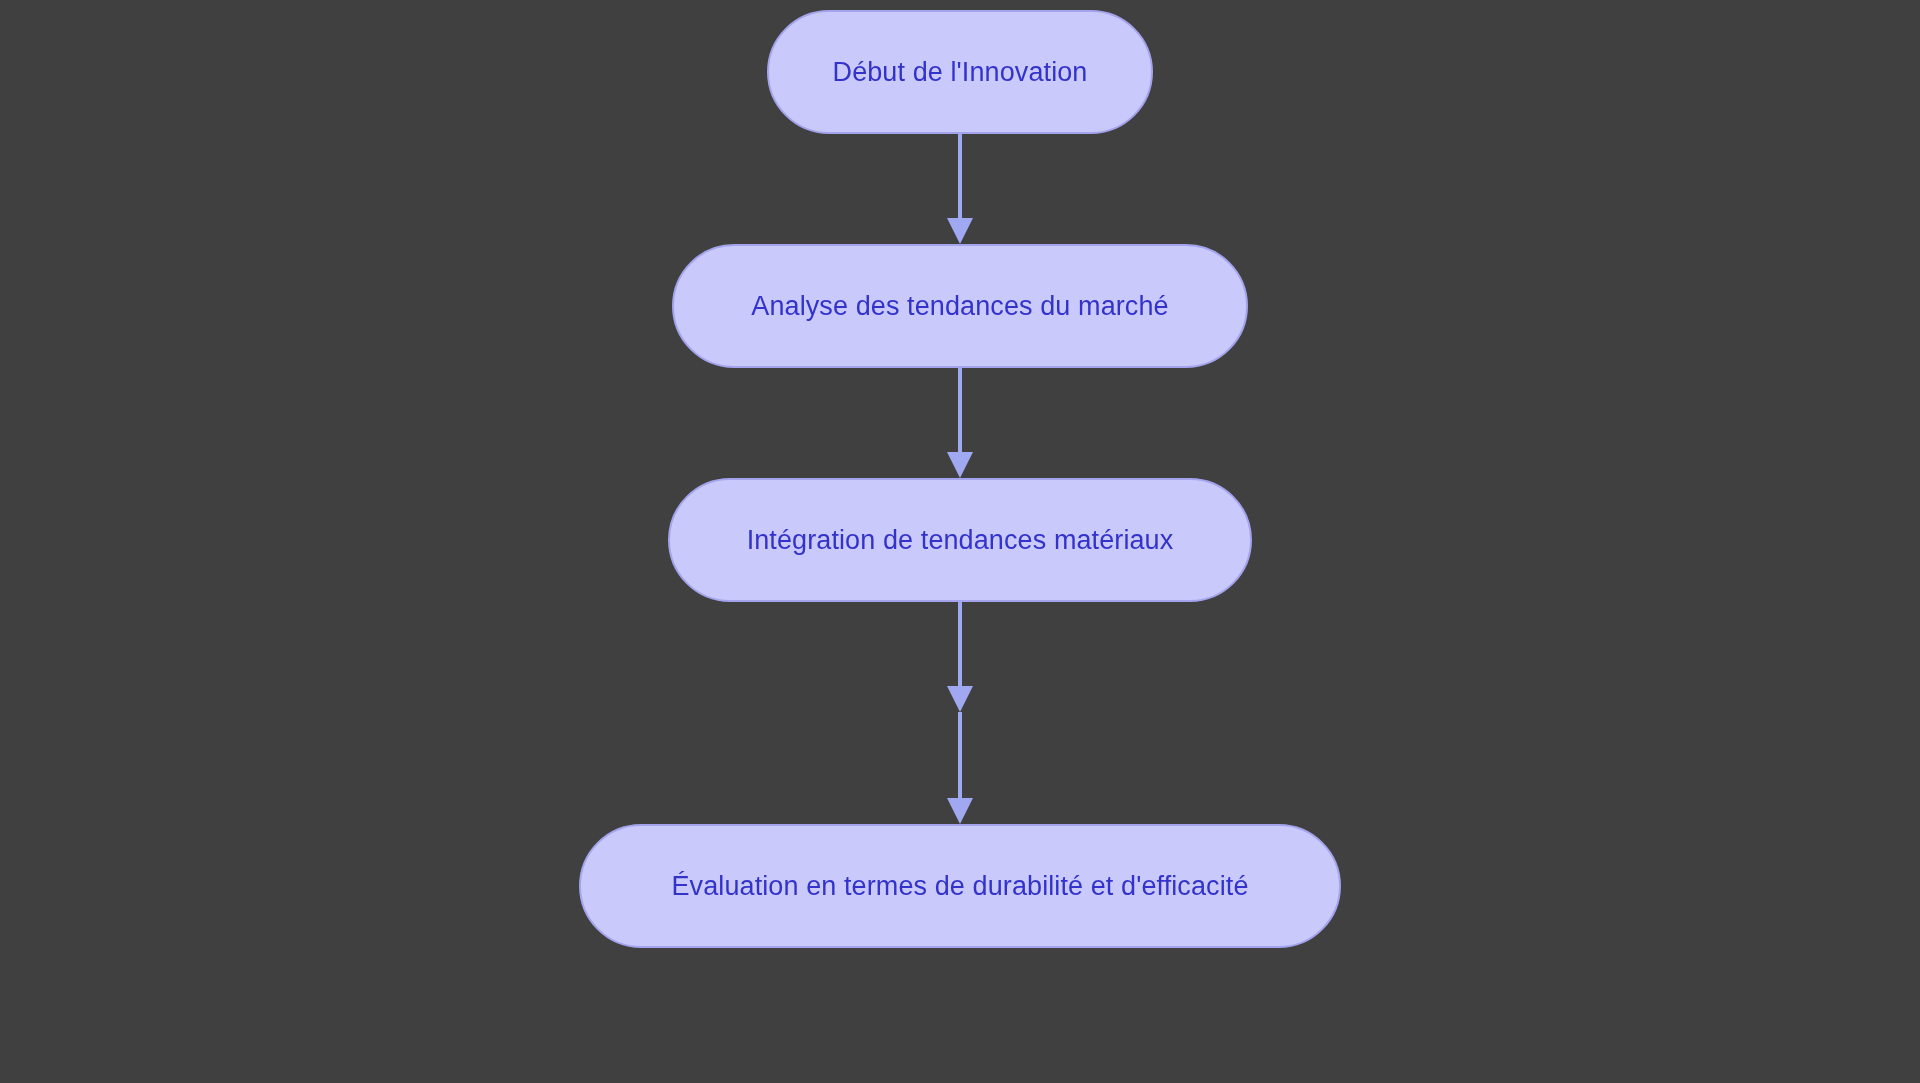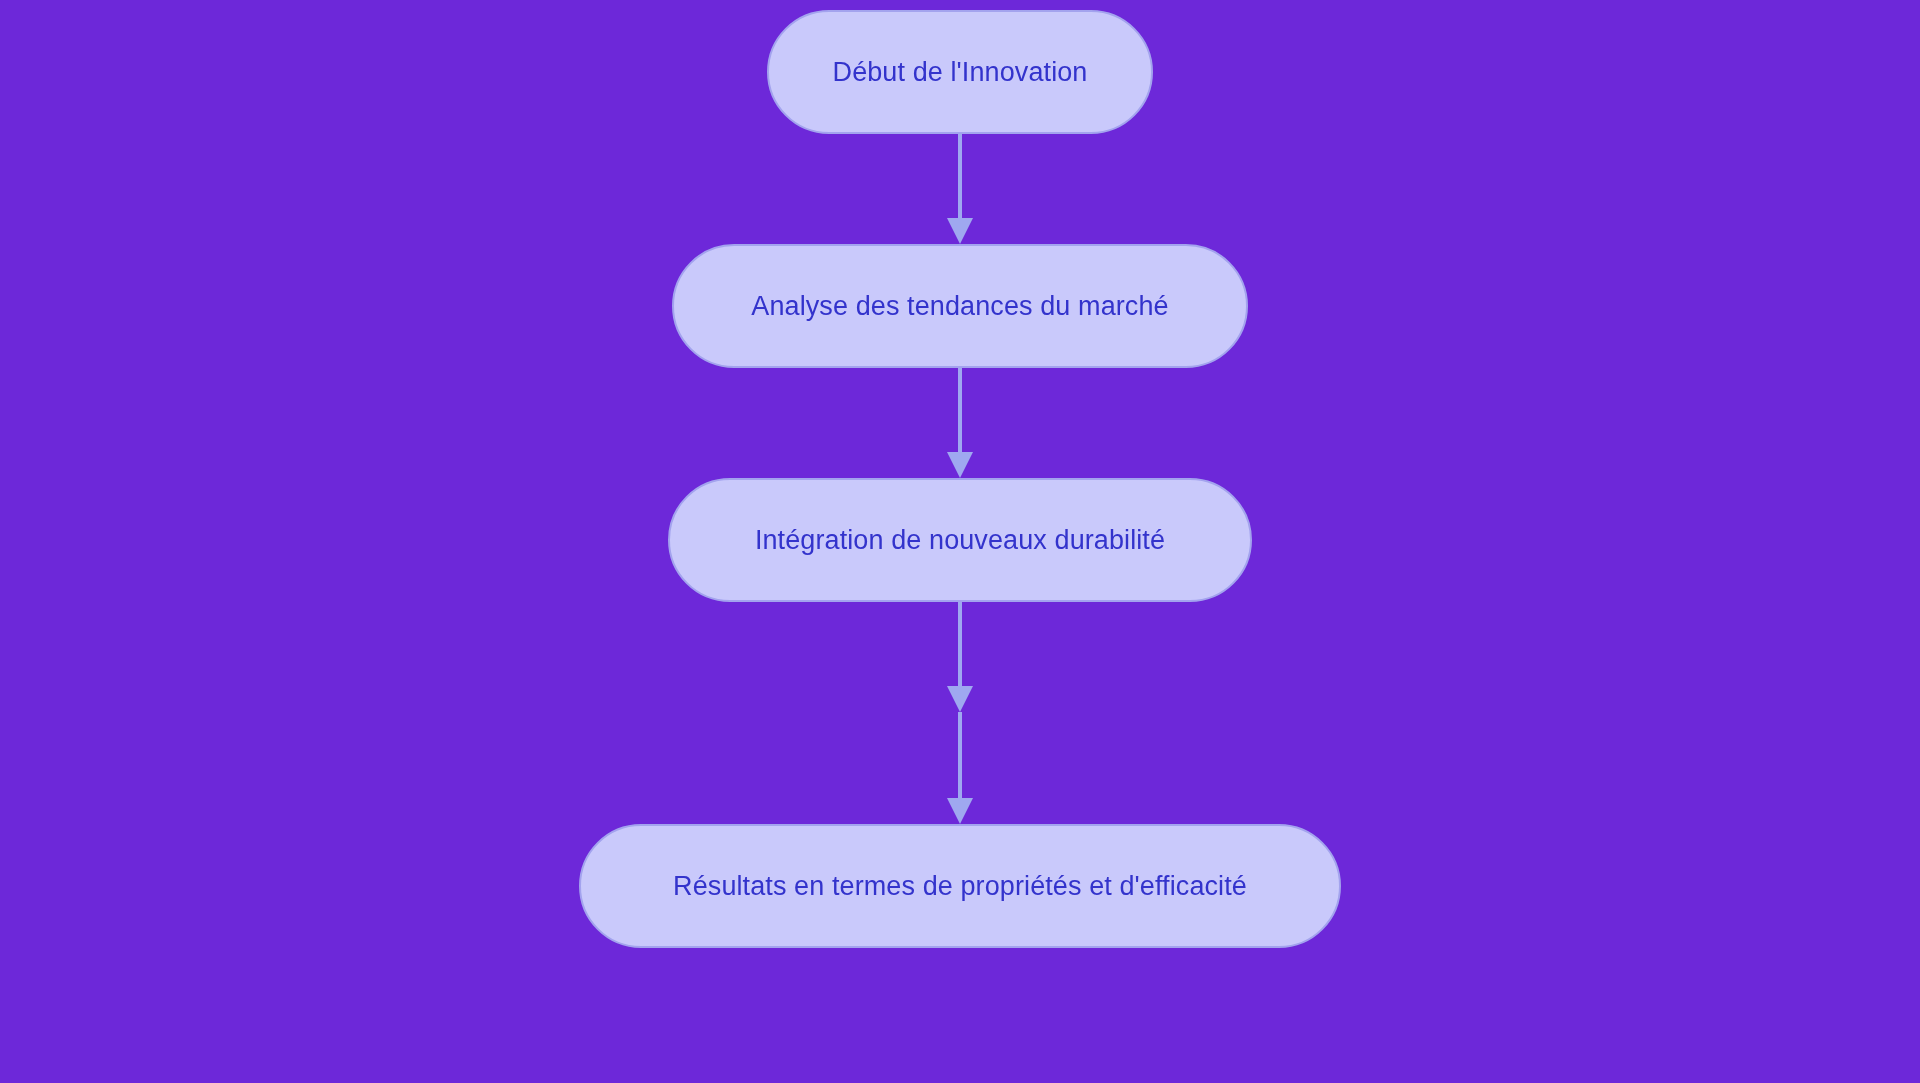--- a/index.html
+++ b/index.html
@@ -11,21 +11,21 @@
     width: 1920px;
     height: 1083px;
     font-family: "Liberation Sans", sans-serif;
     overflow: hidden;
   }
 
   #flowchart-canvas {
     position: relative;
     width: 1920px;
     height: 1083px;
-    background: #6d28d9;
+    background: #404040;
   }
 
   .flow-column {
     position: absolute;
     left: 0;
     top: 0;
     width: 1920px;
     height: 1083px;
     display: flex;
     flex-direction: column;
@@ -117,32 +117,32 @@
     <div class="flow-node node-w2">
       <span class="node-label">Analyse des tendances du marché</span>
     </div>
 
     <div class="flow-connector conn-h2">
       <div class="connector-line"></div>
       <div class="connector-arrowhead"></div>
     </div>
 
     <div class="flow-node node-w3">
-      <span class="node-label">Intégration de nouveaux durabilité</span>
+      <span class="node-label">Intégration de tendances matériaux</span>
     </div>
 
     <div class="flow-connector conn-h3">
       <div class="connector-line"></div>
       <div class="connector-arrowhead"></div>
     </div>
 
 
     <div class="flow-connector conn-h4">
       <div class="connector-line"></div>
       <div class="connector-arrowhead"></div>
     </div>
 
     <div class="flow-node node-w5">
-      <span class="node-label">Résultats en termes de propriétés et d'efficacité</span>
+      <span class="node-label">Évaluation en termes de durabilité et d'efficacité</span>
     </div>
 
   </div>
 </div>
 
 </body></html>

